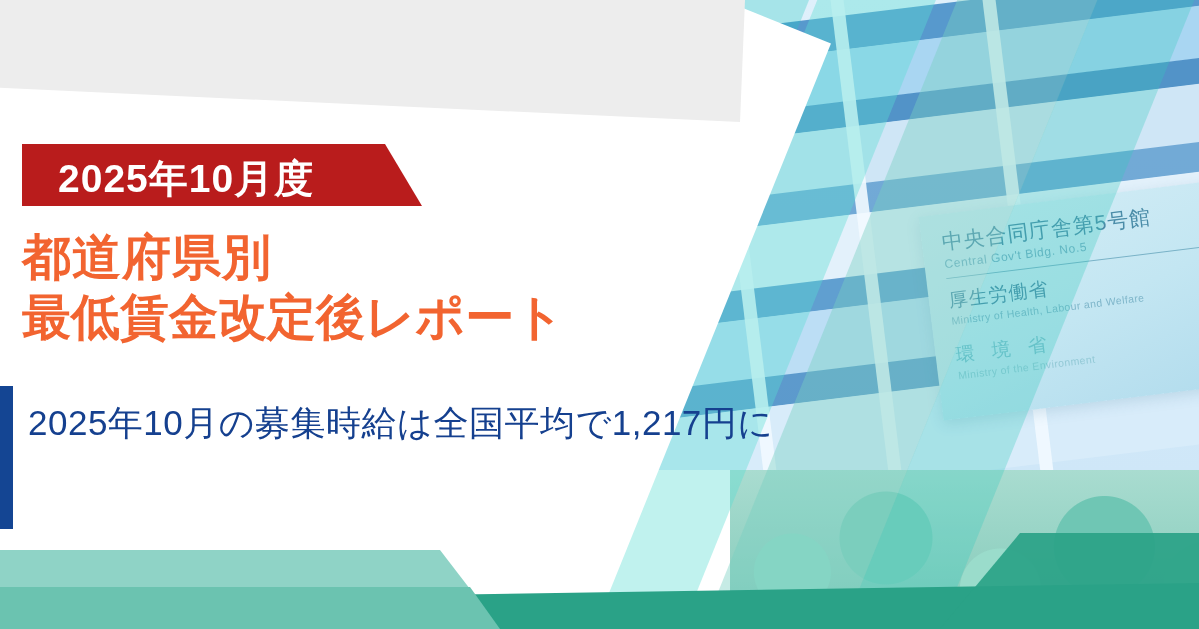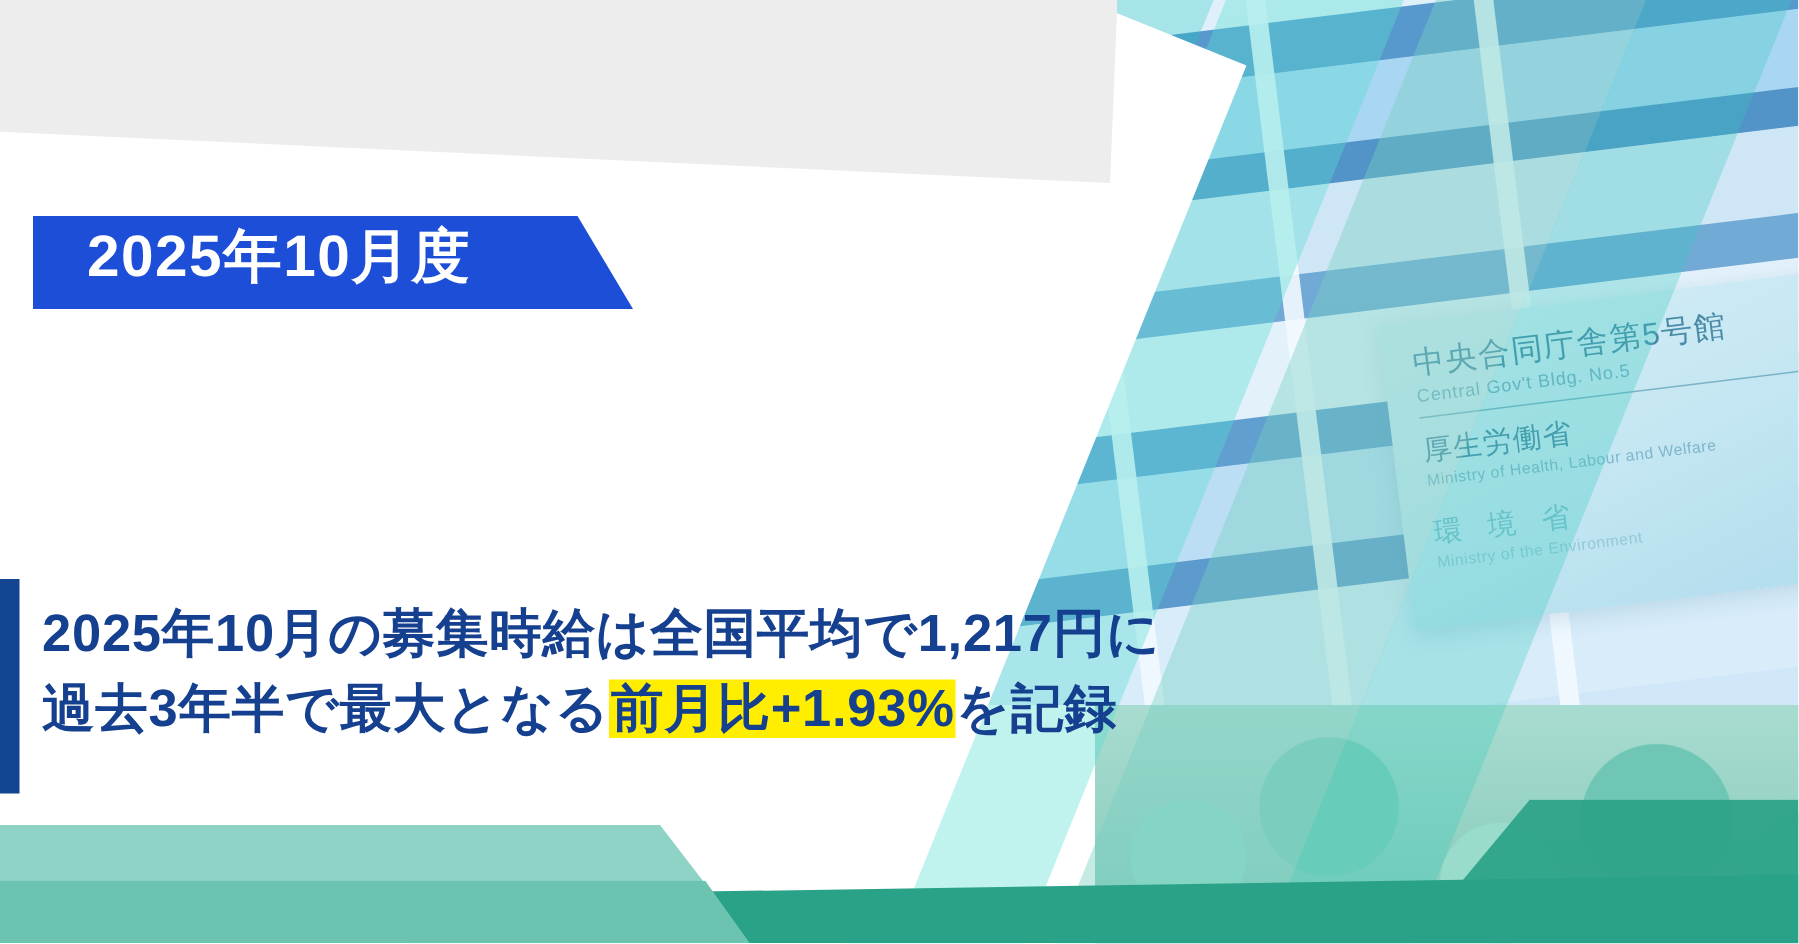--- a/index.html
+++ b/index.html
@@ -126,44 +126,44 @@
     letter-spacing:-1px; color:#13a99b;
   }
   .logo .word{
     position:absolute; left:0px; top:10px; font-size:63px; line-height:63px;
     font-weight:700; letter-spacing:-3px; color:#13a99b;
   }
 
   
   .date-banner{
     position:absolute; left:22px; top:144px; width:400px; height:62px;
-    background:#1d4ed8;
+    background:#b91c1c;
     clip-path:polygon(0 0, 363px 0, 400px 100%, 0 100%);
-    display:flex; align-items:flex-start;
+    display:flex; align-items:flex-end;
   }
   .date-banner span{
     color:#ffffff; font-size:39px; font-weight:700; letter-spacing:1px;
     padding-left:36px; white-space:nowrap;
   }
 
   
   .title{
     position:absolute; left:22px; top:228px; width:660px;
     color:#f26430; font-weight:700; font-size:49px; line-height:1.22;
     letter-spacing:1px;
   }
   .title .l2{ letter-spacing:0px; }
 
   
   .accent-bar{
     position:absolute; left:0px; top:386px; width:13px; height:143px; background:#144593;
   }
   .subtitle{
     position:absolute; left:28px; top:398px; width:880px;
-    color:#15408f; font-weight:700; font-size:35px; line-height:1.42;
+    color:#15408f; font-weight:400; font-size:35px; line-height:1.42;
     letter-spacing:.5px; white-space:nowrap;
   }
   .hl{ background:#ffee00; padding:0 1px; }
 </style>
 </head>
 <body>
 
 <div id="stage">
 
   <div class="photo-wrap">
@@ -209,25 +209,28 @@
 
   <div class="white-diag"></div>
 
   <div class="gray-panel"></div>
 
 
   <div class="date-banner">
     <span>2025年10月度</span>
   </div>
 
+  <div class="title">
+    <div class="l1">都道府県別</div>
+    <div class="l2">最低賃金改定後レポート</div>
+  </div>
 
   <div class="accent-bar"></div>
   <div class="subtitle">
     <div>2025年10月の募集時給は全国平均で1,217円に</div>
-    <div><span>過去3年半で最大となる</span><span class="hl">前月比+1.93%</span><span>を記録</span></div>
   </div>
 
   <div class="bottom-bands">
     <div class="band-dk"></div>
     <div class="band-dk2"></div>
     <div class="band-lt"></div>
     <div class="band-md"></div>
   </div>
 
 </div>

